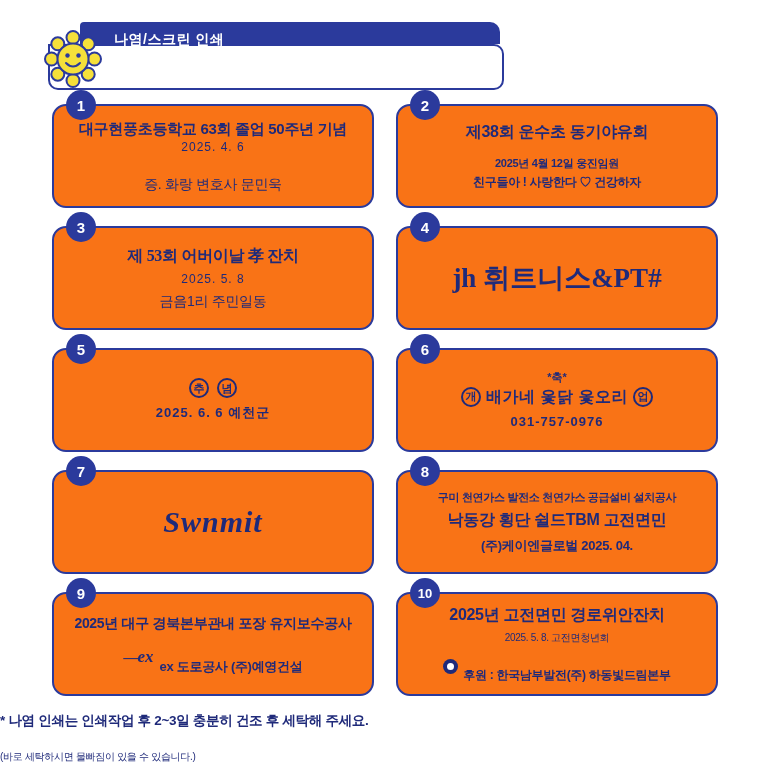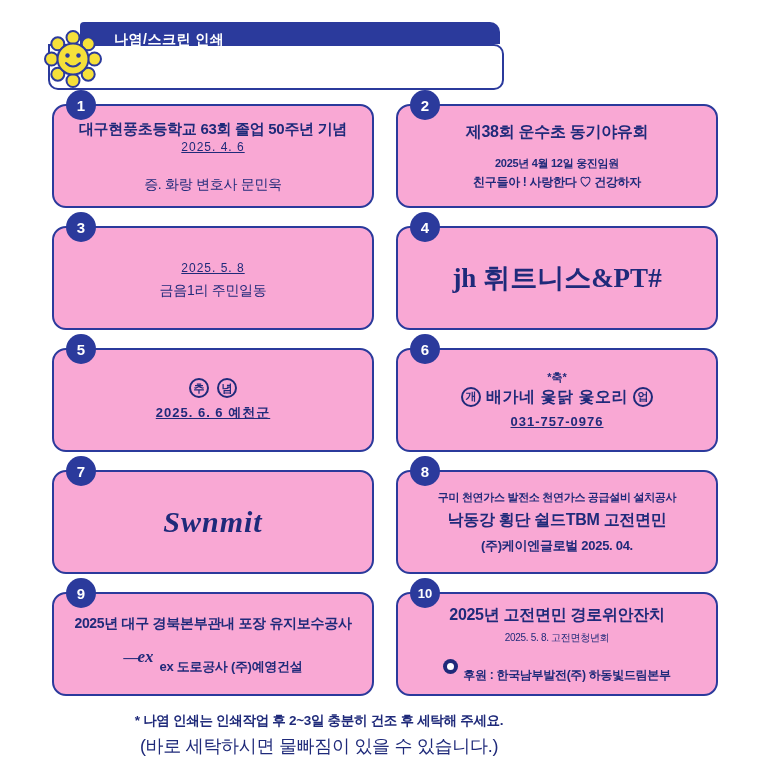--- a/index.html
+++ b/index.html
@@ -84,21 +84,21 @@
     gap: 22px;
     margin-bottom: 18px;
   }
   .card-wrap {
     position: relative;
     width: 322px;
   }
   .card {
     border: 2px solid #2b3a9c;
     border-radius: 14px;
-    background: #f9a8d4;
+    background: #f97316;
     height: 104px;
     display: flex;
     flex-direction: column;
     align-items: center;
     justify-content: center;
     text-align: center;
     padding: 4px 8px;
     box-sizing: border-box;
   }
   .num {
@@ -124,21 +124,21 @@
   .l3 { color: #1f2a7a; margin-top: 18px; }
 
   
   .t-16 { font-size: 16px; line-height: 22px; letter-spacing: -0.3px; }
   .t-15 { font-size: 15px; line-height: 21px; letter-spacing: -0.3px; }
   .t-14 { font-size: 14px; line-height: 20px; letter-spacing: -0.3px; }
   .t-13 { font-size: 13px; line-height: 19px; letter-spacing: -0.3px; }
   .t-12 { font-size: 12px; line-height: 17px; letter-spacing: -0.3px; }
   .t-11 { font-size: 11px; line-height: 16px; letter-spacing: -0.3px; }
   .t-10 { font-size: 10px; line-height: 15px; letter-spacing: -0.3px; text-align: center; }
-  .sp  { letter-spacing: 1px; text-decoration: underline; }
+  .sp  { letter-spacing: 1px; }
 
   .serif { font-family: "Liberation Serif", serif; }
 
   .card-4-text {
     font-family: "Liberation Serif", serif;
     font-size: 27px;
     font-weight: bold;
     letter-spacing: 0px;
     color: #1f2a7a;
   }
@@ -201,25 +201,25 @@
     border-radius: 50%;
     background: #ffffff;
   }
 
   
   .footer {
     position: absolute;
     left: 0;
     top: 712px;
     width: 638px;
-    text-align: center;
+    text-align: left;
     color: #1f2a7a;
   }
   .footer .f1 { font-size: 13.5px; font-weight: bold; letter-spacing: -0.3px; }
-  .footer .f2 { font-size: 18px; letter-spacing: -0.3px; margin-top: 4px; }
+  .footer .f2 { font-size: 10px; letter-spacing: -0.3px; margin-top: 20px; }
 </style>
 </head>
 <body>
 
 <div class="header">
   <div class="header-bar"></div>
   <div class="header-box"></div>
   <div class="flower">
     <svg width="58" height="58" viewBox="0 0 58 58">
       <g fill="#f5e03a" stroke="#2b3a9c" stroke-width="2">
@@ -262,20 +262,21 @@
         <div class="l2 t-11" style="font-weight:bold;margin-top:12px;">2025년 4월 12일 웅진임원</div>
         <div class="l3 t-12" style="font-weight:bold;margin-top:3px;">친구들아 ! 사랑한다 ♡ 건강하자</div>
       </div>
     </div>
   </div>
 
   <div class="row">
     <div class="card-wrap">
       <div class="num">3</div>
       <div class="card">
+        <div class="l1 t-16 serif">제 53회 어버이날 孝 잔치</div>
         <div class="l2 t-12 sp" style="margin-top:4px;">2025. 5. 8</div>
         <div class="l3 t-14" style="margin-top:3px;">금음1리 주민일동</div>
       </div>
     </div>
 
     <div class="card-wrap">
       <div class="num">4</div>
       <div class="card">
         <div class="card-4-text">jh 휘트니스&amp;PT#</div>
       </div>

